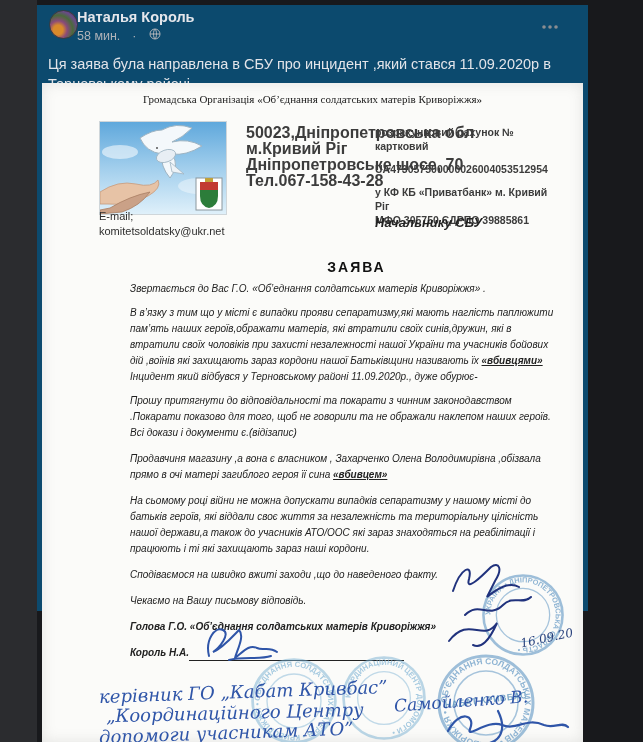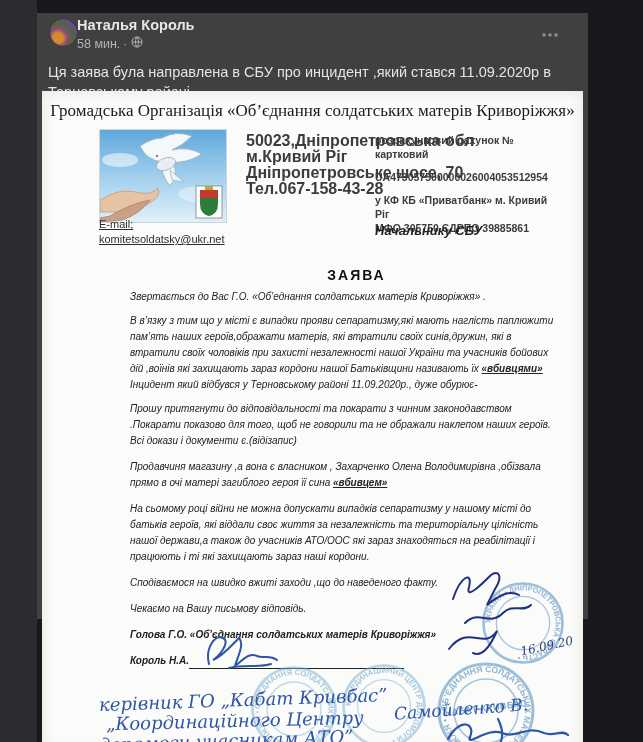--- a/index.html
+++ b/index.html
@@ -1,45 +1,45 @@
 <!DOCTYPE html>
 <html><head>
 <meta charset="utf-8">
 <style>
   html,body{margin:0;padding:0;background:#121315;}
   .page{position:relative;width:643px;height:742px;background:#18191c;overflow:hidden;
         font-family:"Liberation Sans",sans-serif;}
   .left-strip{position:absolute;left:0;top:0;width:37px;height:742px;background:#2b2c2f;}
-  .card{position:absolute;left:37px;top:13px;width:551px;height:606px;background:#404040;}
+  .card{position:absolute;left:37px;top:5px;width:551px;height:606px;background:#0c4a6e;}
 
   
   .header{position:absolute;left:0;top:0;width:100%;height:46px;}
   .avatar{position:absolute;left:12px;top:5px;width:27px;height:27px;border-radius:50%;
           background:radial-gradient(circle at 30% 70%,#d98a2b 0 18%,#8a4a7a 34%,#4a6a3a 55%,#6a4a8a 72%,#2a2b2e 100%);
           border:1px solid #3a3b3e;cursor:pointer;}
   .author{position:absolute;left:40px;top:4px;font-size:14.5px;font-weight:bold;color:#e4e6eb;cursor:pointer;}
-  .subline{position:absolute;left:40px;top:23px;font-size:12.5px;color:#b0b3b8;display:flex;align-items:center;gap:3px;}
+  .subline{position:absolute;left:40px;top:23px;font-size:12.5px;color:#b0b3b8;display:flex;align-items:center;gap:12px;}
   .menu-btn{position:absolute;right:24px;top:8px;width:28px;height:28px;border-radius:50%;
             display:flex;align-items:center;justify-content:center;cursor:pointer;}
   .menu-btn svg{display:block;}
 
   
   .post-text{position:absolute;left:11px;top:50px;width:528px;font-size:14.5px;line-height:1.35;color:#e2e4e9;}
 
   
   .doc{position:absolute;left:5px;top:78px;width:541px;height:659px;background:#fbfbf9;overflow:hidden;
        color:#1d1d1d;box-shadow:inset 0 0 14px rgba(120,120,120,.18);}
   .doc-title{position:absolute;left:0;top:10px;width:100%;text-align:center;
-             font-family:"Liberation Serif",serif;font-size:17px;color:#1a1a1a;}
+             font-family:"Liberation Serif",serif;font-size:11px;color:#1a1a1a;}
   .logo{position:absolute;left:57px;top:38px;width:126px;height:92px;border:1px solid #cfd6da;}
   .addr{position:absolute;left:204px;top:42px;font-size:16px;font-weight:bold;color:#3c3c3c;line-height:16px;}
   .bank-col{position:absolute;left:333px;top:42px;width:190px;font-size:10.5px;font-weight:bold;color:#3c3c3c;line-height:14px;}
   .bank-col .gap{height:9px;}
   .recipient{position:absolute;left:333px;top:126px;font-size:13px;font-weight:bold;font-style:italic;color:#222;line-height:27px;}
-  .email-block{position:absolute;left:57px;top:126px;font-size:11px;color:#2e2e2e;line-height:15px;text-decoration:underline;}
+  .email-block{position:absolute;left:57px;top:126px;font-size:11px;color:#2e2e2e;line-height:15px;}
   .hand{color:#2f55a8;font-family:"DejaVu Serif",serif;font-style:italic;}
   .out-line{margin-top:2px;font-size:11.5px;}
   .out-line .hand{font-size:13px;border-bottom:1px solid #444;padding:0 2px;}
   .heading{position:absolute;left:0;top:176px;width:100%;text-align:center;
            font-size:14px;font-weight:bold;letter-spacing:2px;color:#111;padding-left:44px;}
 
   .doc-body{position:absolute;left:88px;top:198px;right:24px;
             font-size:10px;line-height:16px;font-style:italic;color:#222;font-weight:500;}
   .doc-body p{margin:0 0 8px 0;}
   .doc-body p.sp{margin-bottom:10px;}

